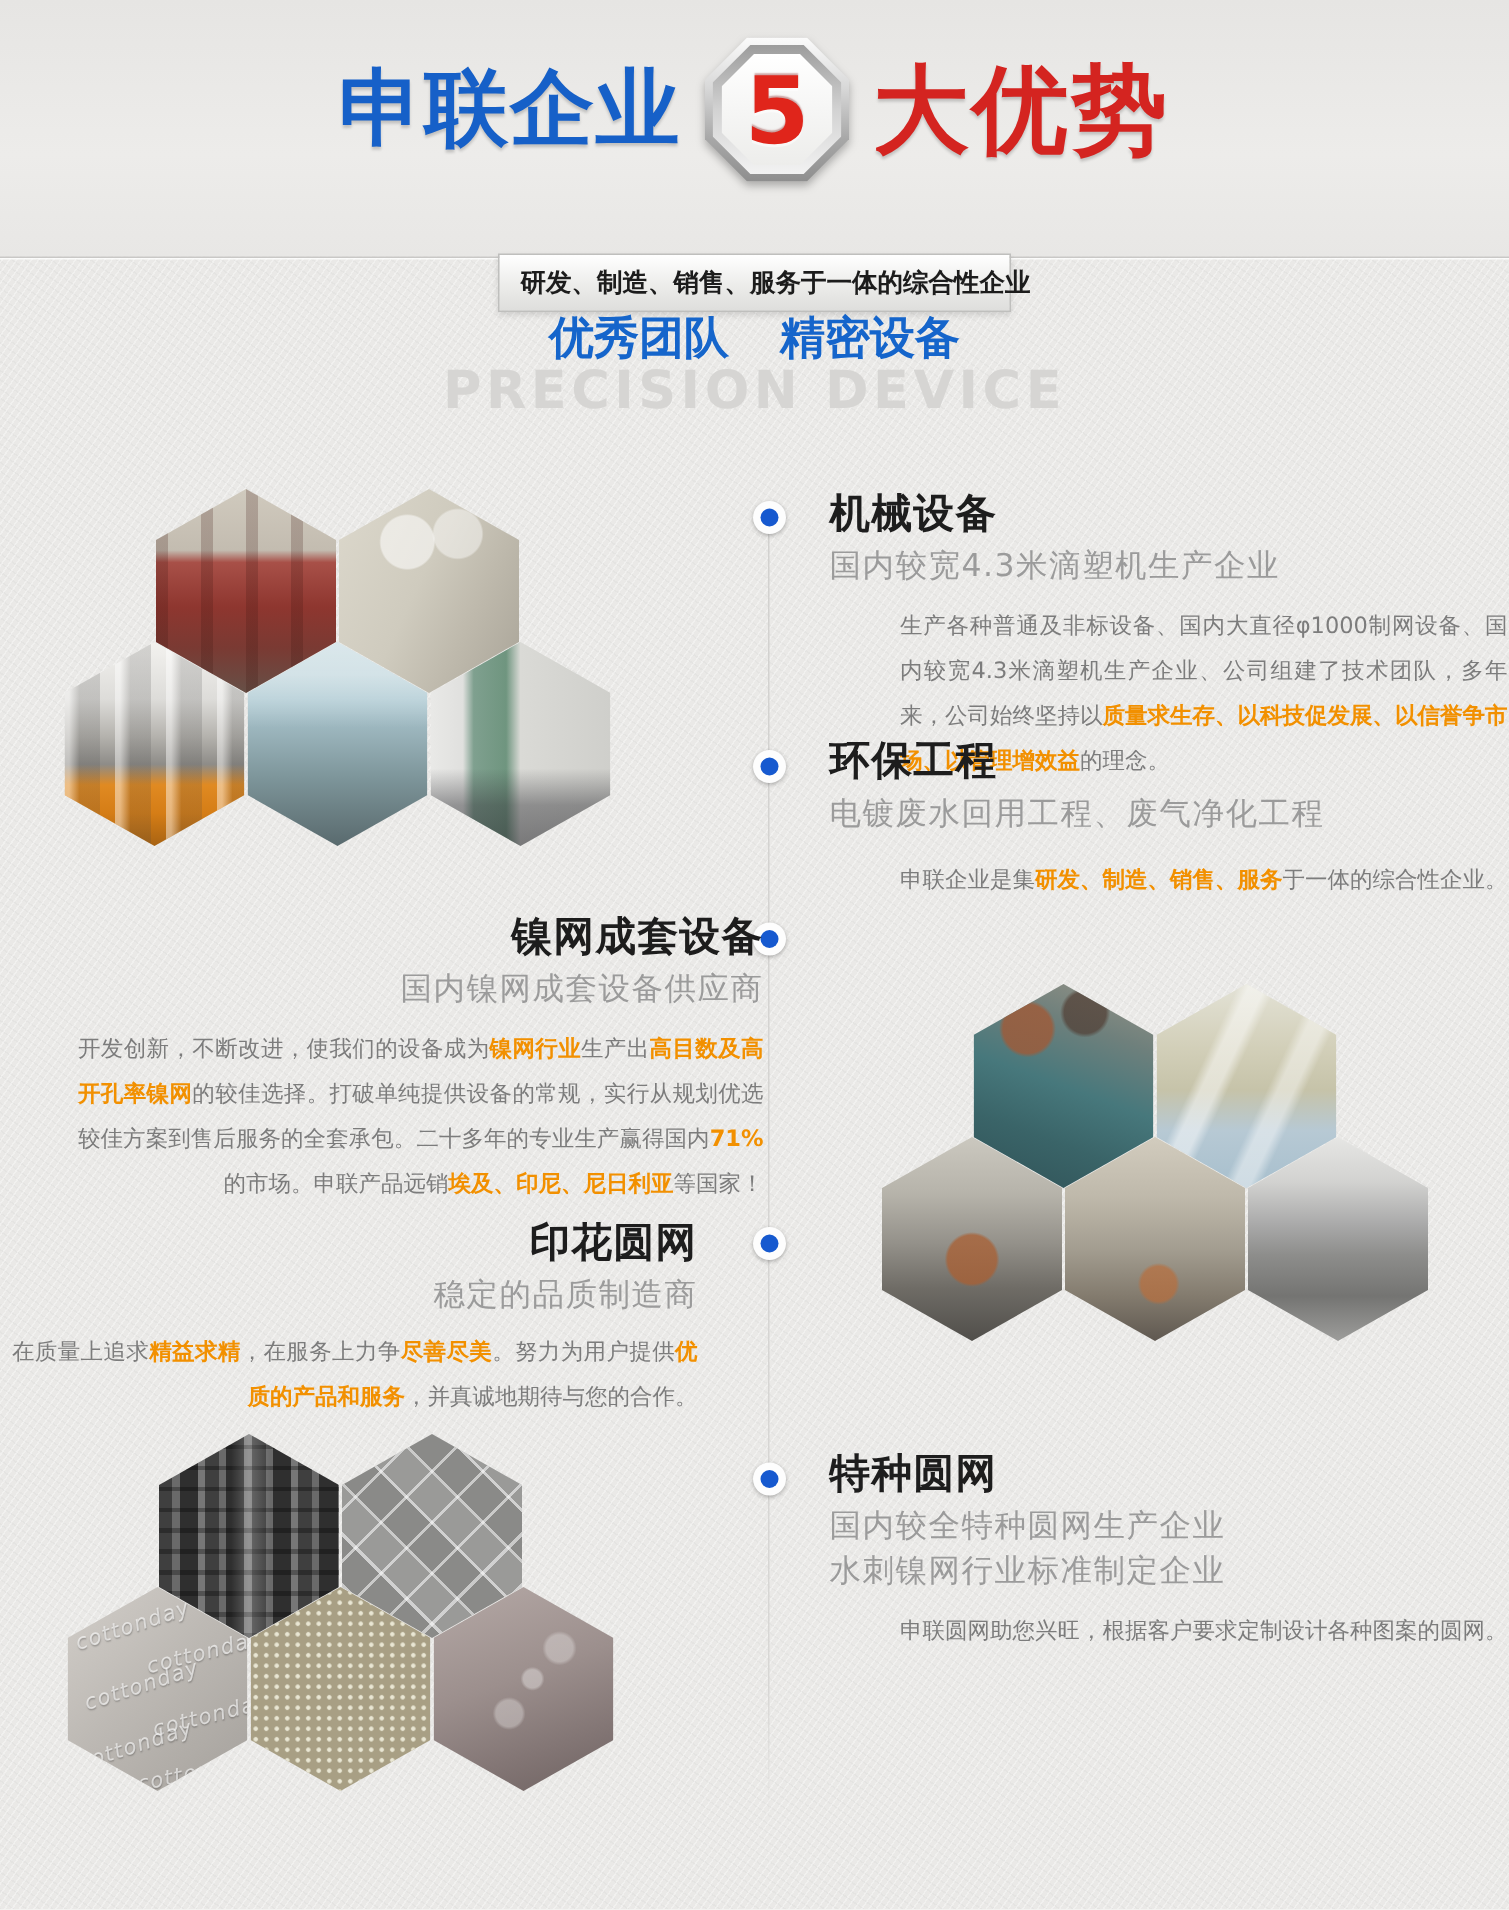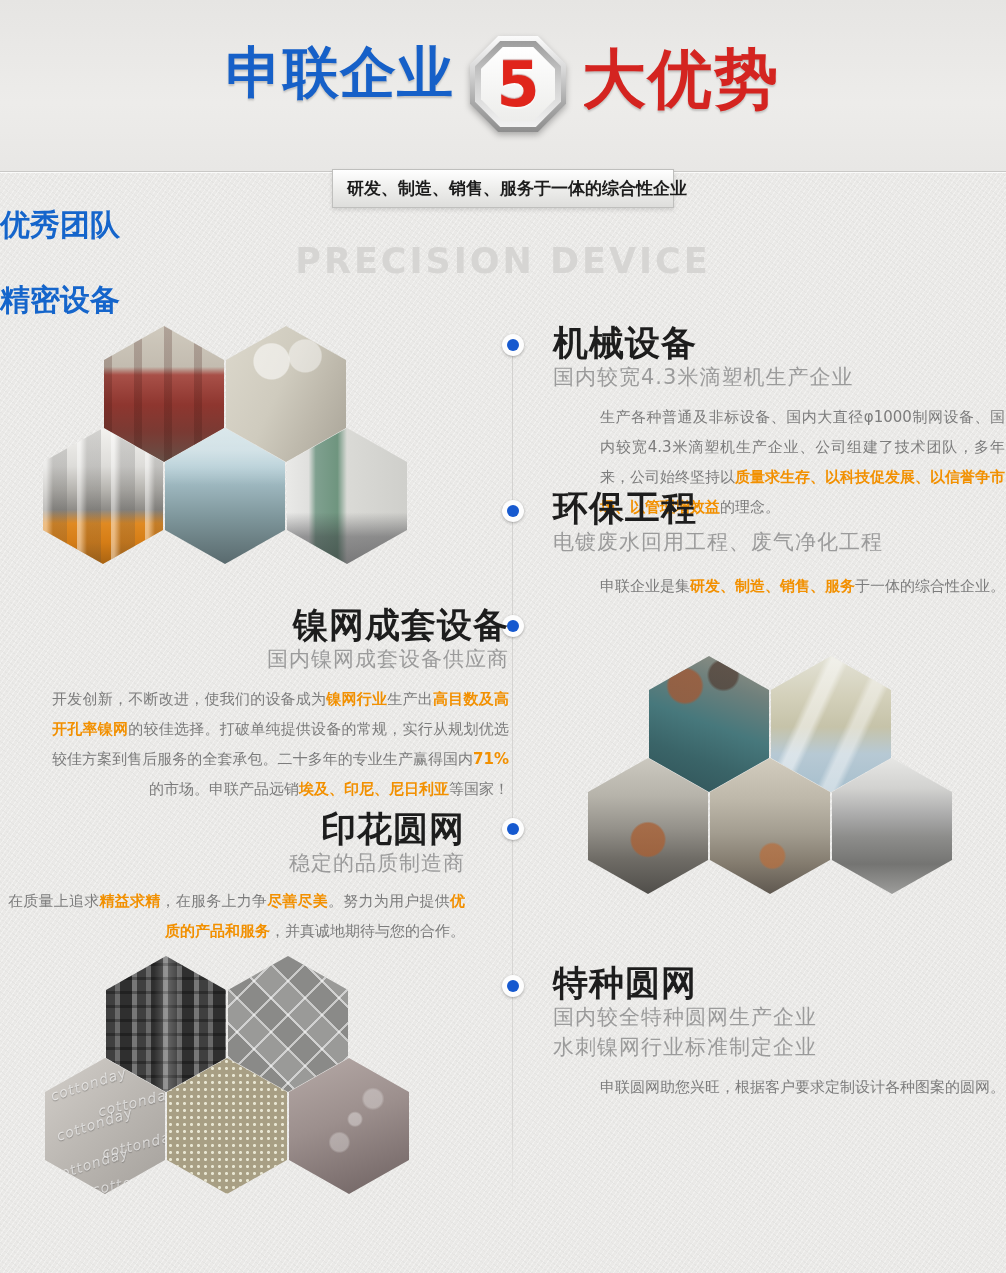--- a/index.html
+++ b/index.html
@@ -8,54 +8,54 @@
     font-family:"DejaVu Sans",sans-serif;
     background-color:#eae9e7;
     background-image:
       repeating-linear-gradient(125deg, rgba(255,255,255,.35) 0 1px, transparent 1px 4px),
       repeating-linear-gradient(35deg, rgba(0,0,0,.025) 0 1px, transparent 1px 5px);
   }
   
   .top-band{position:absolute;top:0;left:0;width:100%;height:171px;
     background:linear-gradient(180deg,#e6e5e3 0%,#edecea 60%,#e8e7e5 100%);
     border-bottom:1px solid #c9c8c6;box-shadow:0 1px 0 rgba(255,255,255,.8);}
-  .header{position:absolute;top:36px;left:0;right:0;height:98px;
-    display:flex;justify-content:center;gap:16px;}
+  .header{position:absolute;top:24px;left:0;right:0;height:98px;
+    display:flex;align-items:center;justify-content:center;gap:16px;}
   .t-blue{font-size:56px;font-weight:900;color:#1660c8;letter-spacing:1px;
     text-shadow:0 2px 2px rgba(0,0,0,.18);}
   .t-red{font-size:64px;font-weight:900;color:#d42420;letter-spacing:2px;
     text-shadow:0 2px 2px rgba(0,0,0,.18);}
   .badge{position:relative;width:96px;height:96px;flex:0 0 auto;
     filter:drop-shadow(0 3px 3px rgba(0,0,0,.28));}
   .oct{clip-path:polygon(29.3% 0%,70.7% 0%,100% 29.3%,100% 70.7%,70.7% 100%,29.3% 100%,0% 70.7%,0% 29.3%);}
   .oct-outer{position:absolute;inset:0;background:linear-gradient(180deg,#fbfbfb 0%,#d8d8d8 35%,#a8a8a8 70%,#8e8e8e 100%);}
   .oct-mid{position:absolute;inset:5px;background:linear-gradient(180deg,#9c9c9c 0%,#d2d2d2 50%,#f2f2f2 100%);}
   .oct-inner{position:absolute;inset:11px;background:linear-gradient(180deg,#ffffff 0%,#ededeb 100%);}
   .badge-num{position:absolute;inset:0;display:flex;align-items:center;justify-content:center;
     font-size:62px;font-weight:900;color:#e0251b;
     text-shadow:0 2px 0 rgba(255,255,255,.5),0 -1px 1px rgba(120,0,0,.35);}
   .banner{position:absolute;top:153px;left:50%;transform:translateX(-50%);
     width:312px;padding:7px 14px;text-align:center;
     background:linear-gradient(180deg,#ffffff 0%,#ececea 55%,#dededc 100%);
     border:1px solid #bfbfbd;box-shadow:0 2px 4px rgba(0,0,0,.12);
     font-size:17px;font-weight:bold;color:#1c1c1c;white-space:nowrap;margin-top:16px;}
   .sub-cn{position:absolute;top:205px;left:0;right:0;display:flex;justify-content:center;gap:34px;
-    font-size:30px;font-weight:bold;color:#1565cb;flex-direction:column;}
+    font-size:30px;font-weight:bold;color:#1565cb;}
   .sub-en{position:absolute;top:241px;left:0;right:0;text-align:center;
     font-size:35px;font-weight:bold;color:#d6d5d3;letter-spacing:3px;}
   
   .tl-line{position:absolute;left:512px;top:345px;width:1px;height:868px;
     background:linear-gradient(180deg,#d2d1cf 0%,#d8d7d5 90%,rgba(216,215,213,0));}
   .dot{position:absolute;left:502px;width:22px;height:22px;border-radius:50%;
     background:#fdfdfd;box-shadow:0 1px 3px rgba(0,0,0,.28);}
   .dot::after{content:"";position:absolute;left:5px;top:5px;width:12px;height:12px;border-radius:50%;
     background:#1659cf;}
   
   .sec{position:absolute;}
-  .sec h3{margin:0;font-size:35px;line-height:38px;font-weight:bold;color:#1d1d1d;letter-spacing:1px;}
+  .sec h3{margin:0;font-size:27px;line-height:38px;font-weight:bold;color:#1d1d1d;letter-spacing:1px;}
   .sec .sub{font-size:21px;line-height:30px;color:#9b9b9b;letter-spacing:1px;white-space:pre-line;}
   .sec .body{margin-top:10px;font-size:15px;line-height:30px;color:#7c7c7c;text-align:justify;}
   .sec .body .hl{color:#f29000;font-weight:bold;}
   .sec-r{left:553px;width:452px;text-align:left;}
   .sec-r .body{text-align-last:left;margin-left:47px;}
   .sec-l{left:8px;width:457px;text-align:right;}
   .sec-l .body{text-align-last:right;}
   
   .hx{position:absolute;width:120px;height:136px;
     clip-path:polygon(50% 0%,100% 25%,100% 75%,50% 100%,0% 75%,0% 25%);}

